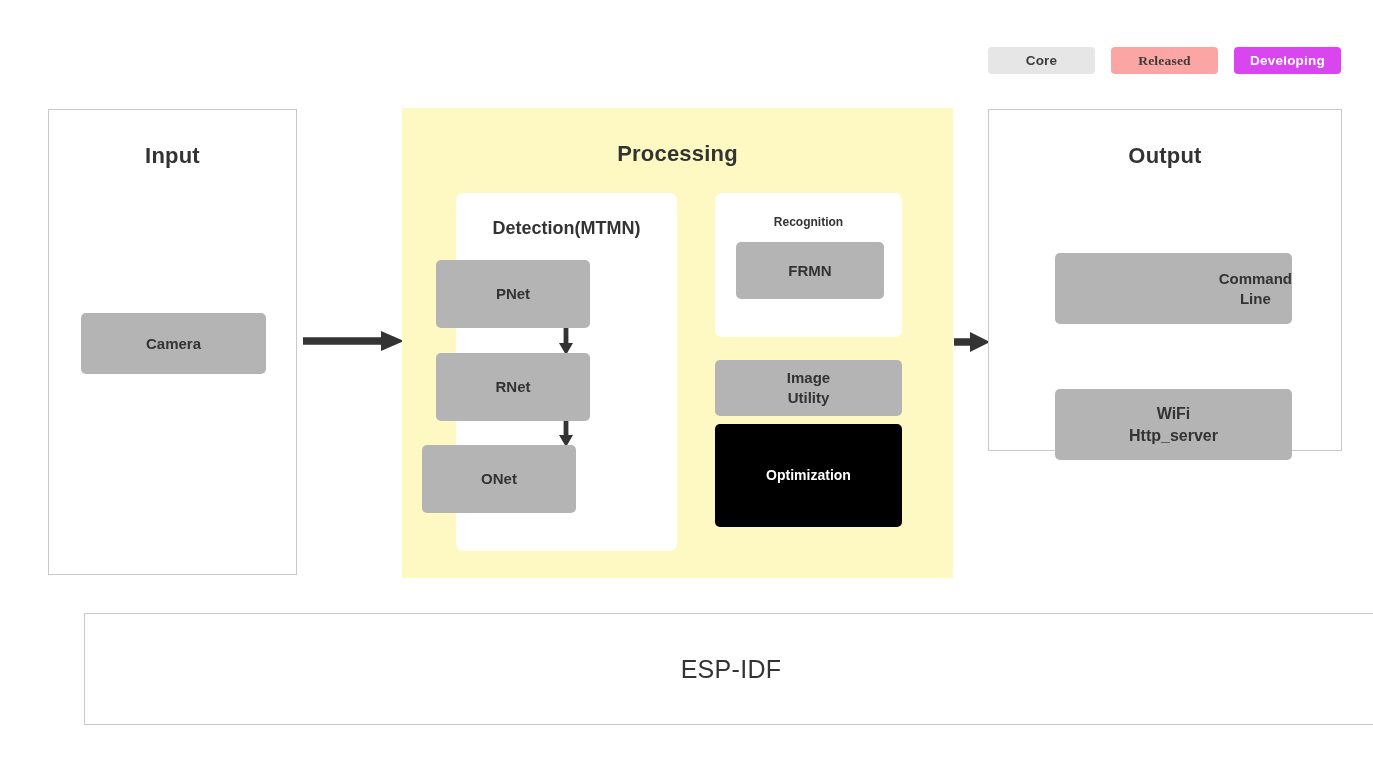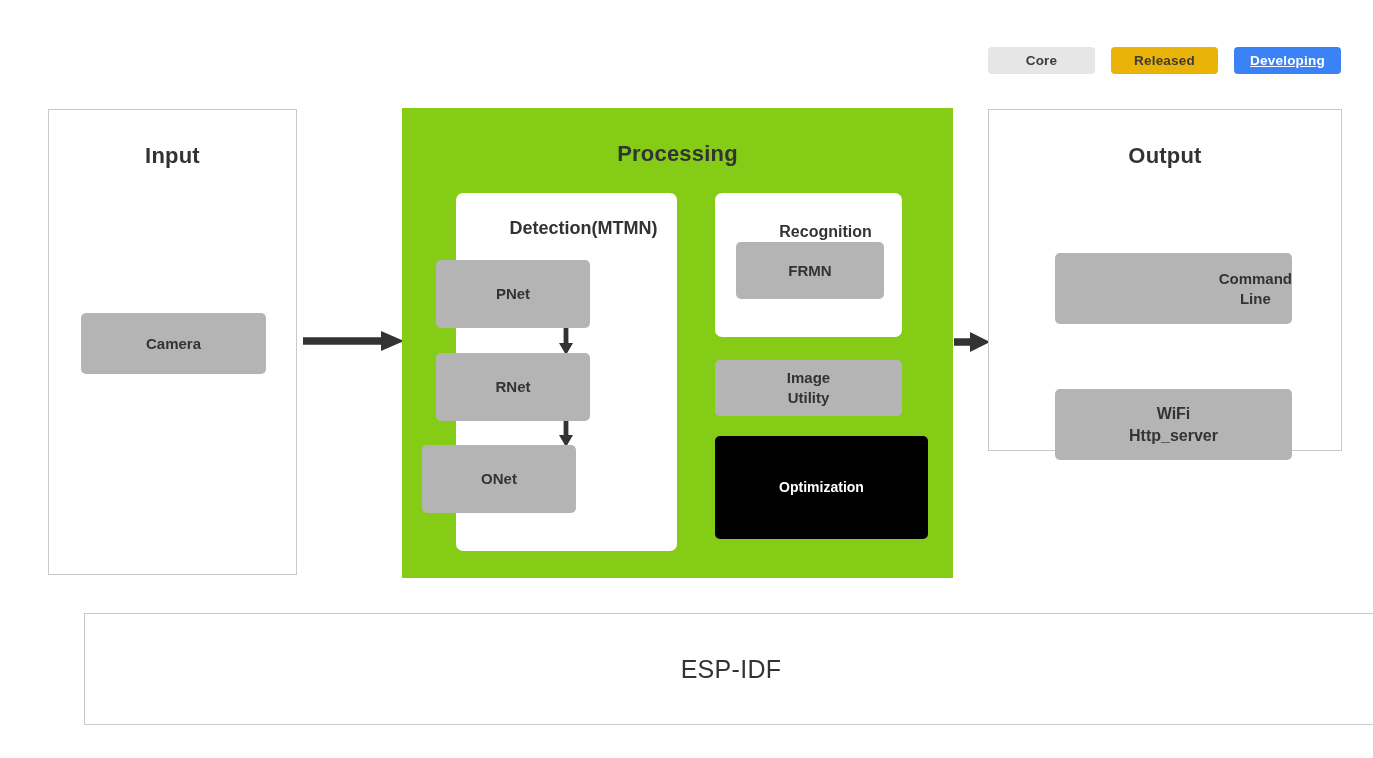--- a/index.html
+++ b/index.html
@@ -44,29 +44,29 @@
     letter-spacing: .2px;
     box-sizing: border-box;
     padding: 0 7px;
   }
   .legend-core {
     background: #e6e6e6;
     color: #3b3b3b;
     min-width: 107px;
   }
   .legend-released {
-    background: #eab308;
+    background: #fca5a5;
     color: #3b3b3b;
     min-width: 107px;
+    font-family: Liberation Serif, serif;
   }
   .legend-developing {
-    background: #3b82f6;
+    background: #d946ef;
     color: #ffffff;
     min-width: 107px;
-    text-decoration: underline;
   }
 
   
   .panel {
     position: absolute;
     box-sizing: border-box;
   }
   .panel-bordered {
     background: #ffffff;
     border: 1px solid #c9c9c9;
@@ -88,21 +88,21 @@
     width: 249px;
     height: 466px;
   }
   #input-panel .panel-title { top: 33px; }
 
   #processing-panel {
     left: 402px;
     top: 108px;
     width: 551px;
     height: 470px;
-    background: #84cc16;
+    background: #fef9c3;
   }
   #processing-panel .panel-title { top: 33px; }
 
   #output-panel {
     left: 988px;
     top: 109px;
     width: 354px;
     height: 342px;
   }
   #output-panel .panel-title { top: 33px; }
@@ -145,21 +145,20 @@
     background: #ffffff;
     border-radius: 7px;
   }
   .sub-card-title {
     position: absolute;
     left: 0;
     width: 100%;
     text-align: center;
     font-weight: bold;
     color: #333333;
-    margin-left: 17px;
   }
 
   #detection-card {
     left: 54px;
     top: 85px;
     width: 221px;
     height: 358px;
   }
   #detection-card .sub-card-title {
     top: 25px;
@@ -179,27 +178,27 @@
   .v-arrow svg { display: block; }
 
   
   #recognition-card {
     left: 313px;
     top: 85px;
     width: 187px;
     height: 144px;
   }
   #recognition-card .sub-card-title {
-    top: 30px;
-    font-size: 16px;
+    top: 22px;
+    font-size: 12px;
   }
   #frmn-node { left: 334px; top: 134px; width: 148px; height: 57px; font-size: 15px; }
 
   #image-utility-node { left: 313px; top: 252px; width: 187px; height: 56px; font-size: 15px; }
-  #optimization-node  { left: 313px; top: 328px; width: 213px; height: 103px; font-size: 14px; }
+  #optimization-node  { left: 313px; top: 316px; width: 187px; height: 103px; font-size: 14px; }
 
   
   #command-line-node   { left: 66px; top: 143px; width: 237px; height: 71px; font-size: 15px; justify-content: flex-end; }
   #wifi-http-node      { left: 66px; top: 279px; width: 237px; height: 71px; font-size: 16px; }
 
   
   .h-arrow {
     position: absolute;
     height: 22px;
   }

